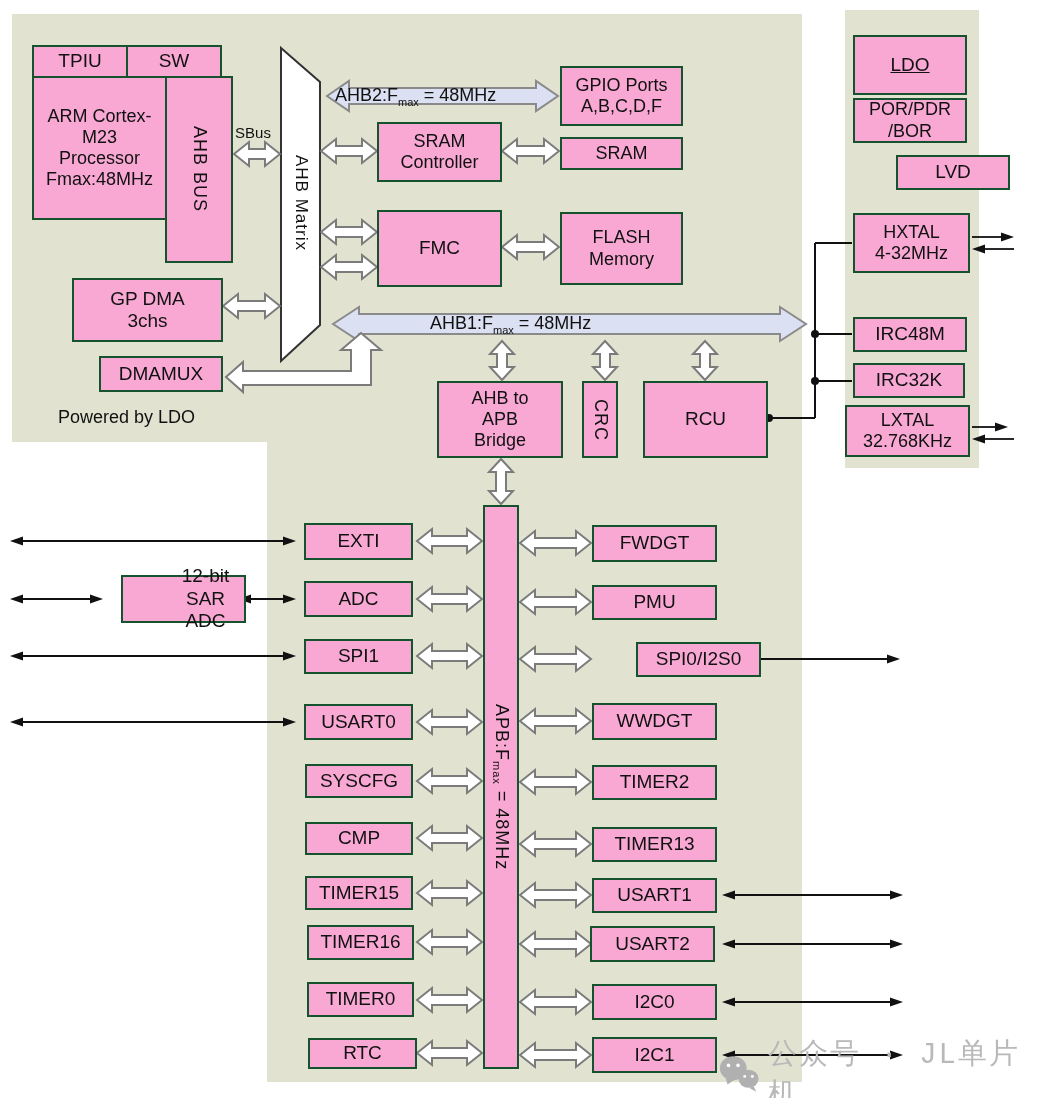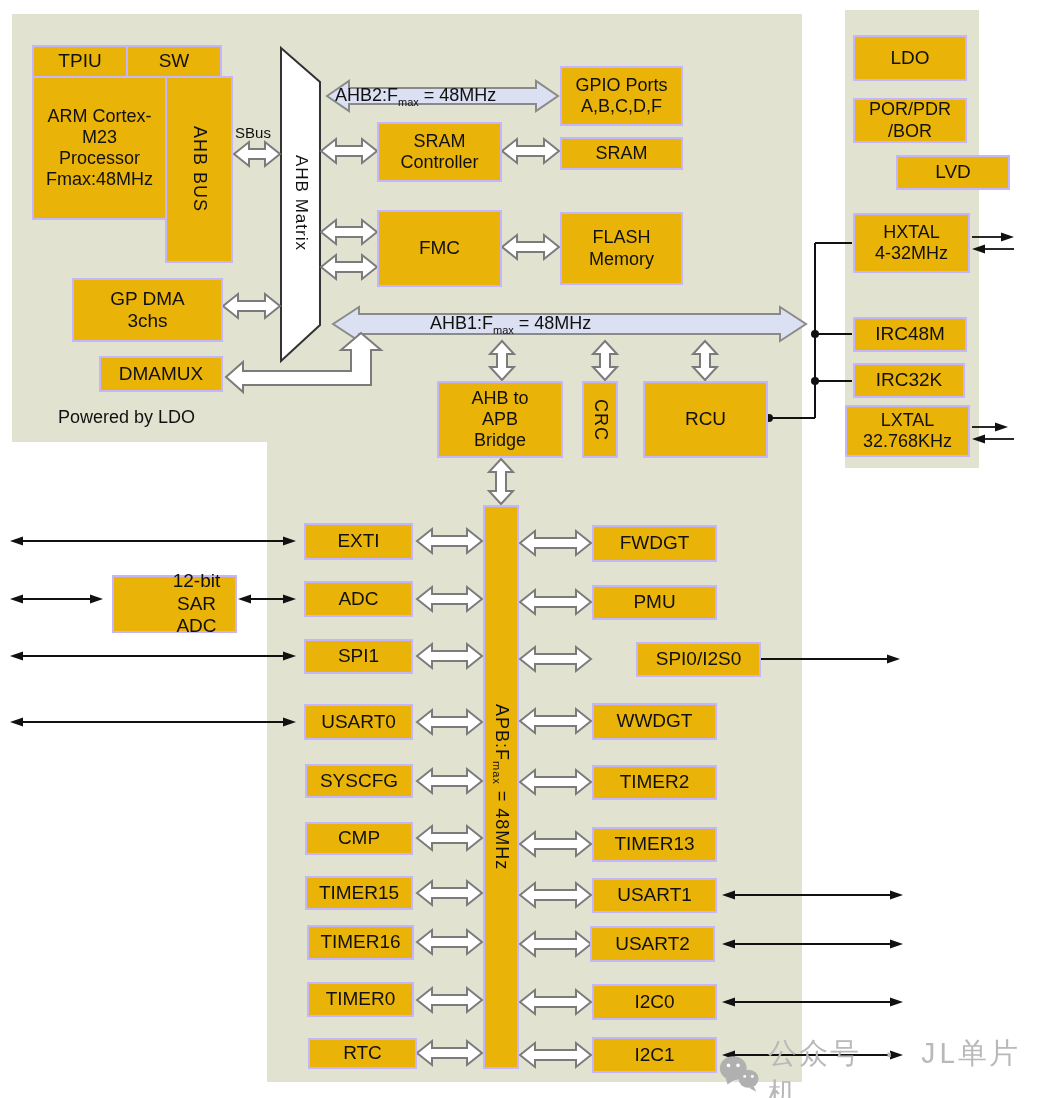--- a/index.html
+++ b/index.html
@@ -1,20 +1,20 @@
 <!DOCTYPE html>
 <html><head>
 <meta charset="utf-8">
 <style>
   html,body{margin:0;padding:0;background:#fff;}
   #stage{position:relative;width:1038px;height:1098px;background:#fff;overflow:hidden;
          font-family:"Liberation Sans",sans-serif;color:#111;}
   .panel{position:absolute;background:#e1e3d0;}
   #wires{position:absolute;left:0;top:0;z-index:2;}
-  .box{position:absolute;z-index:3;background:#eab308;border:2px solid #c4b5fd;box-sizing:border-box;
+  .box{position:absolute;z-index:3;background:#f9a8d4;border:2px solid #14532d;box-sizing:border-box;
        display:flex;align-items:center;justify-content:center;text-align:center;
        font-size:19px;line-height:1.18;white-space:pre-line;}
   .sm{font-size:18px;}
   .vtx{writing-mode:vertical-rl;letter-spacing:1px;}
   .lbl{position:absolute;z-index:4;white-space:pre;}
   .buslbl{position:absolute;z-index:4;text-align:left;font-size:18px;}
   sub{font-size:11px;}
   .wh{fill:#ffffff;stroke:#7b7b7b;stroke-width:2;}
   .bl{fill:#dbe0f2;stroke:#8a8a8a;stroke-width:2;}
   .mx{fill:#ffffff;stroke:#333;stroke-width:2;}
@@ -152,21 +152,21 @@
   <div class="box sm" style="left:437px;top:381px;width:126px;height:77px;"><span>AHB to
 APB
 Bridge</span></div>
   <div class="box sm" style="left:582px;top:381px;width:36px;height:77px;"><span class="vtx">CRC</span></div>
   <div class="box" style="left:643px;top:381px;width:125px;height:77px;"><span>RCU</span></div>
 
   <div class="box" style="left:483px;top:505px;width:36px;height:564px;font-size:18px;">
     <span class="vtx"><span>APB:F</span><sub>max</sub><span> = 48MHz</span></span>
   </div>
 
-  <div class="box" style="left:112px;top:575px;width:125px;height:58px;padding-left:44px;"><span>12-bit
+  <div class="box" style="left:121px;top:575px;width:125px;height:48px;padding-left:44px;"><span>12-bit
 SAR ADC</span></div>
 
   <div class="box" style="left:304px;top:523px;width:109px;height:37px;"><span>EXTI</span></div>
   <div class="box" style="left:304px;top:581px;width:109px;height:36px;"><span>ADC</span></div>
   <div class="box" style="left:304px;top:639px;width:109px;height:35px;"><span>SPI1</span></div>
   <div class="box" style="left:304px;top:704px;width:109px;height:36px;"><span>USART0</span></div>
   <div class="box" style="left:305px;top:764px;width:108px;height:34px;"><span>SYSCFG</span></div>
   <div class="box" style="left:305px;top:822px;width:108px;height:33px;"><span>CMP</span></div>
   <div class="box" style="left:305px;top:876px;width:108px;height:34px;"><span>TIMER15</span></div>
   <div class="box" style="left:307px;top:925px;width:107px;height:35px;"><span>TIMER16</span></div>
@@ -177,21 +177,21 @@
   <div class="box" style="left:592px;top:585px;width:125px;height:35px;"><span>PMU</span></div>
   <div class="box" style="left:592px;top:642px;width:125px;height:35px;margin-left:44px;"><span>SPI0/I2S0</span></div>
   <div class="box" style="left:592px;top:703px;width:125px;height:37px;"><span>WWDGT</span></div>
   <div class="box" style="left:592px;top:765px;width:125px;height:35px;"><span>TIMER2</span></div>
   <div class="box" style="left:592px;top:827px;width:125px;height:35px;"><span>TIMER13</span></div>
   <div class="box" style="left:592px;top:878px;width:125px;height:35px;"><span>USART1</span></div>
   <div class="box" style="left:590px;top:926px;width:125px;height:36px;"><span>USART2</span></div>
   <div class="box" style="left:592px;top:984px;width:125px;height:36px;"><span>I2C0</span></div>
   <div class="box" style="left:592px;top:1037px;width:125px;height:36px;"><span>I2C1</span></div>
 
-  <div class="box" style="left:853px;top:35px;width:114px;height:46px;"><span>LDO</span></div>
+  <div class="box" style="left:853px;top:35px;width:114px;height:60px;text-decoration:underline;"><span>LDO</span></div>
   <div class="box sm" style="left:853px;top:98px;width:114px;height:45px;"><span>POR/PDR
 /BOR</span></div>
   <div class="box" style="left:896px;top:155px;width:114px;height:35px;"><span>LVD</span></div>
   <div class="box sm" style="left:853px;top:213px;width:117px;height:60px;"><span>HXTAL
 4-32MHz</span></div>
   <div class="box" style="left:853px;top:317px;width:114px;height:35px;"><span>IRC48M</span></div>
   <div class="box" style="left:853px;top:363px;width:112px;height:35px;"><span>IRC32K</span></div>
   <div class="box sm" style="left:845px;top:405px;width:125px;height:52px;"><span>LXTAL
 32.768KHz</span></div>
 

